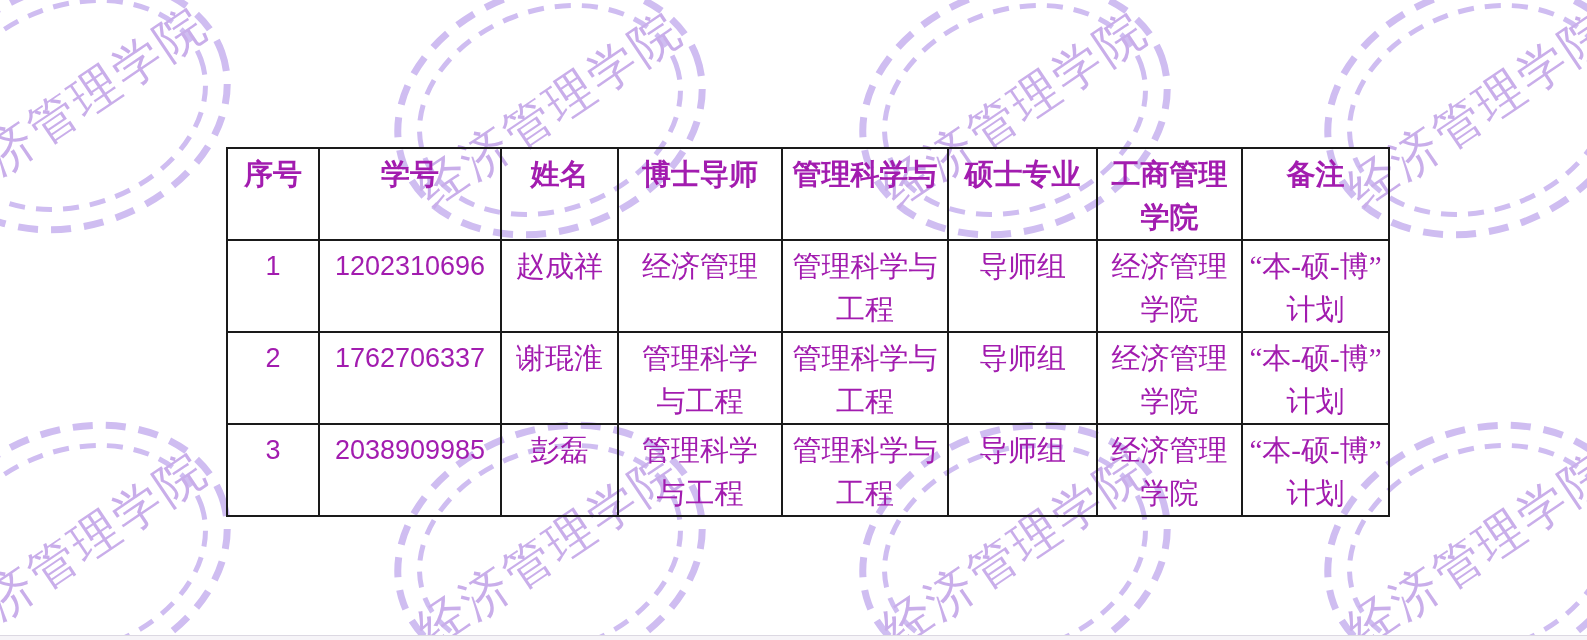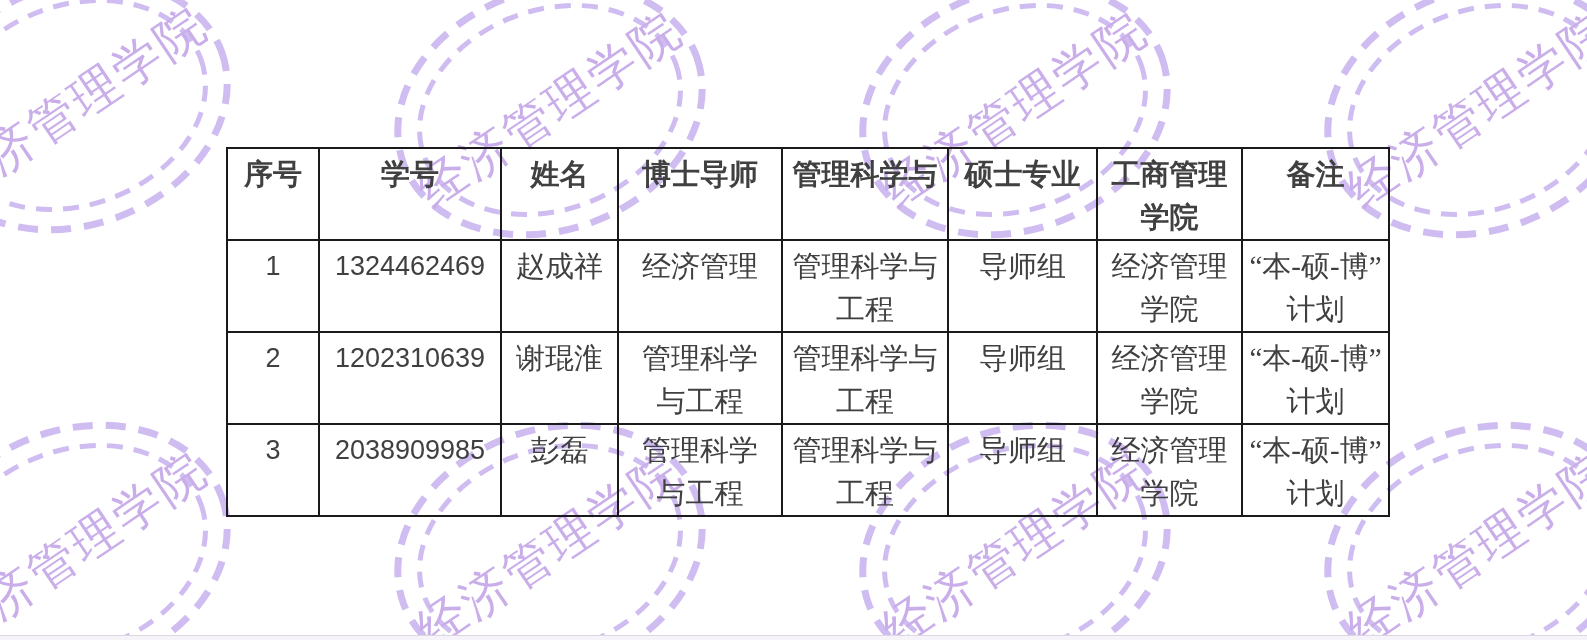--- a/index.html
+++ b/index.html
@@ -22,21 +22,21 @@
     font-size: 48px; letter-spacing: 3px;
     color: #c9aeea; white-space: nowrap;
     font-family: "Liberation Serif", serif;
   }
 
   
   table.roster {
     position: absolute; left: 226px; top: 147px; z-index: 2;
     border-collapse: collapse; table-layout: fixed;
     background: transparent;
-    color: #404040;
+    color: #a21caf;
   }
   .roster th, .roster td {
     border: 2px solid #1a1a1a;
     text-align: center; vertical-align: top;
     padding: 4px 2px 0 2px;
     font-size: 29px; line-height: 43px;
     white-space: pre-line;
     overflow: hidden;
   }
   .roster th { font-weight: bold; }
@@ -163,34 +163,34 @@
         <th>管理科学与</th>
         <th>硕士专业</th>
         <th>工商管理
 学院</th>
         <th>备注</th>
       </tr>
     </thead>
     <tbody>
       <tr class="r-row">
         <td class="num">1</td>
-        <td class="num">1324462469</td>
+        <td class="num">1202310696</td>
         <td>赵成祥</td>
         <td>经济管理</td>
         <td>管理科学与
 工程</td>
         <td>导师组</td>
         <td>经济管理
 学院</td>
         <td>“本-硕-博”
 计划</td>
       </tr>
       <tr class="r-row">
         <td class="num">2</td>
-        <td class="num">1202310639</td>
+        <td class="num">1762706337</td>
         <td>谢琨淮</td>
         <td>管理科学
 与工程</td>
         <td>管理科学与
 工程</td>
         <td>导师组</td>
         <td>经济管理
 学院</td>
         <td>“本-硕-博”
 计划</td>

